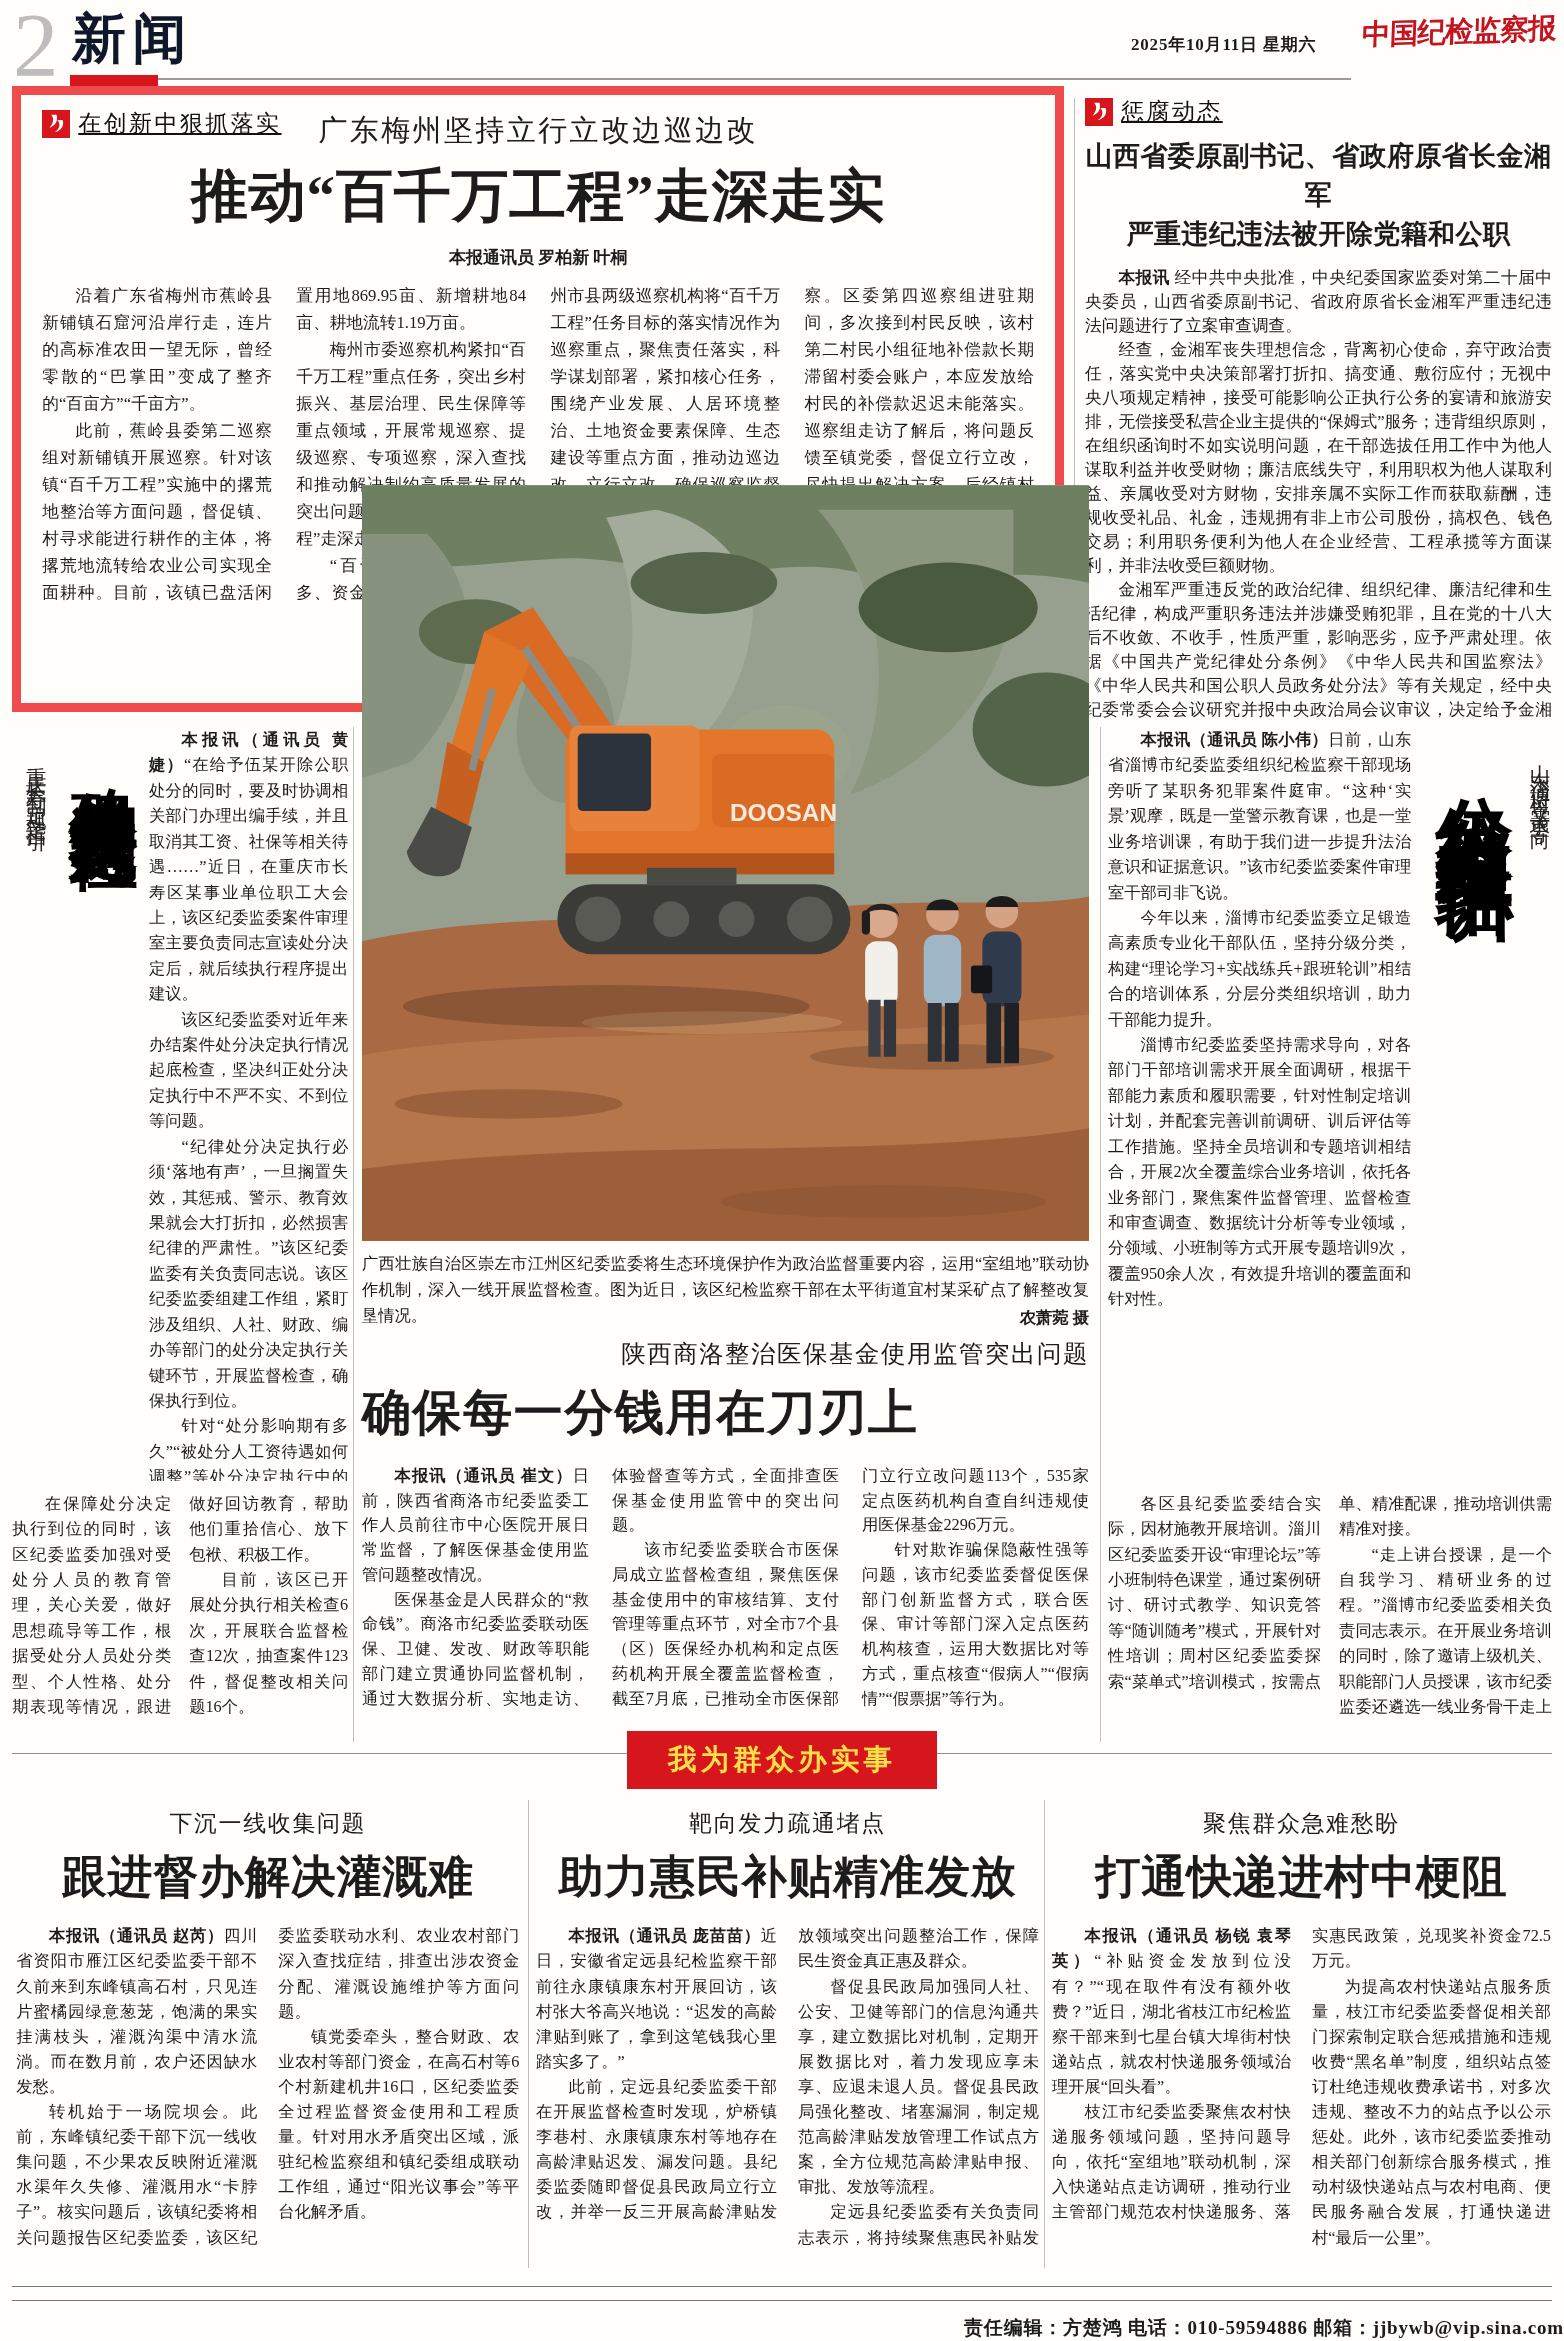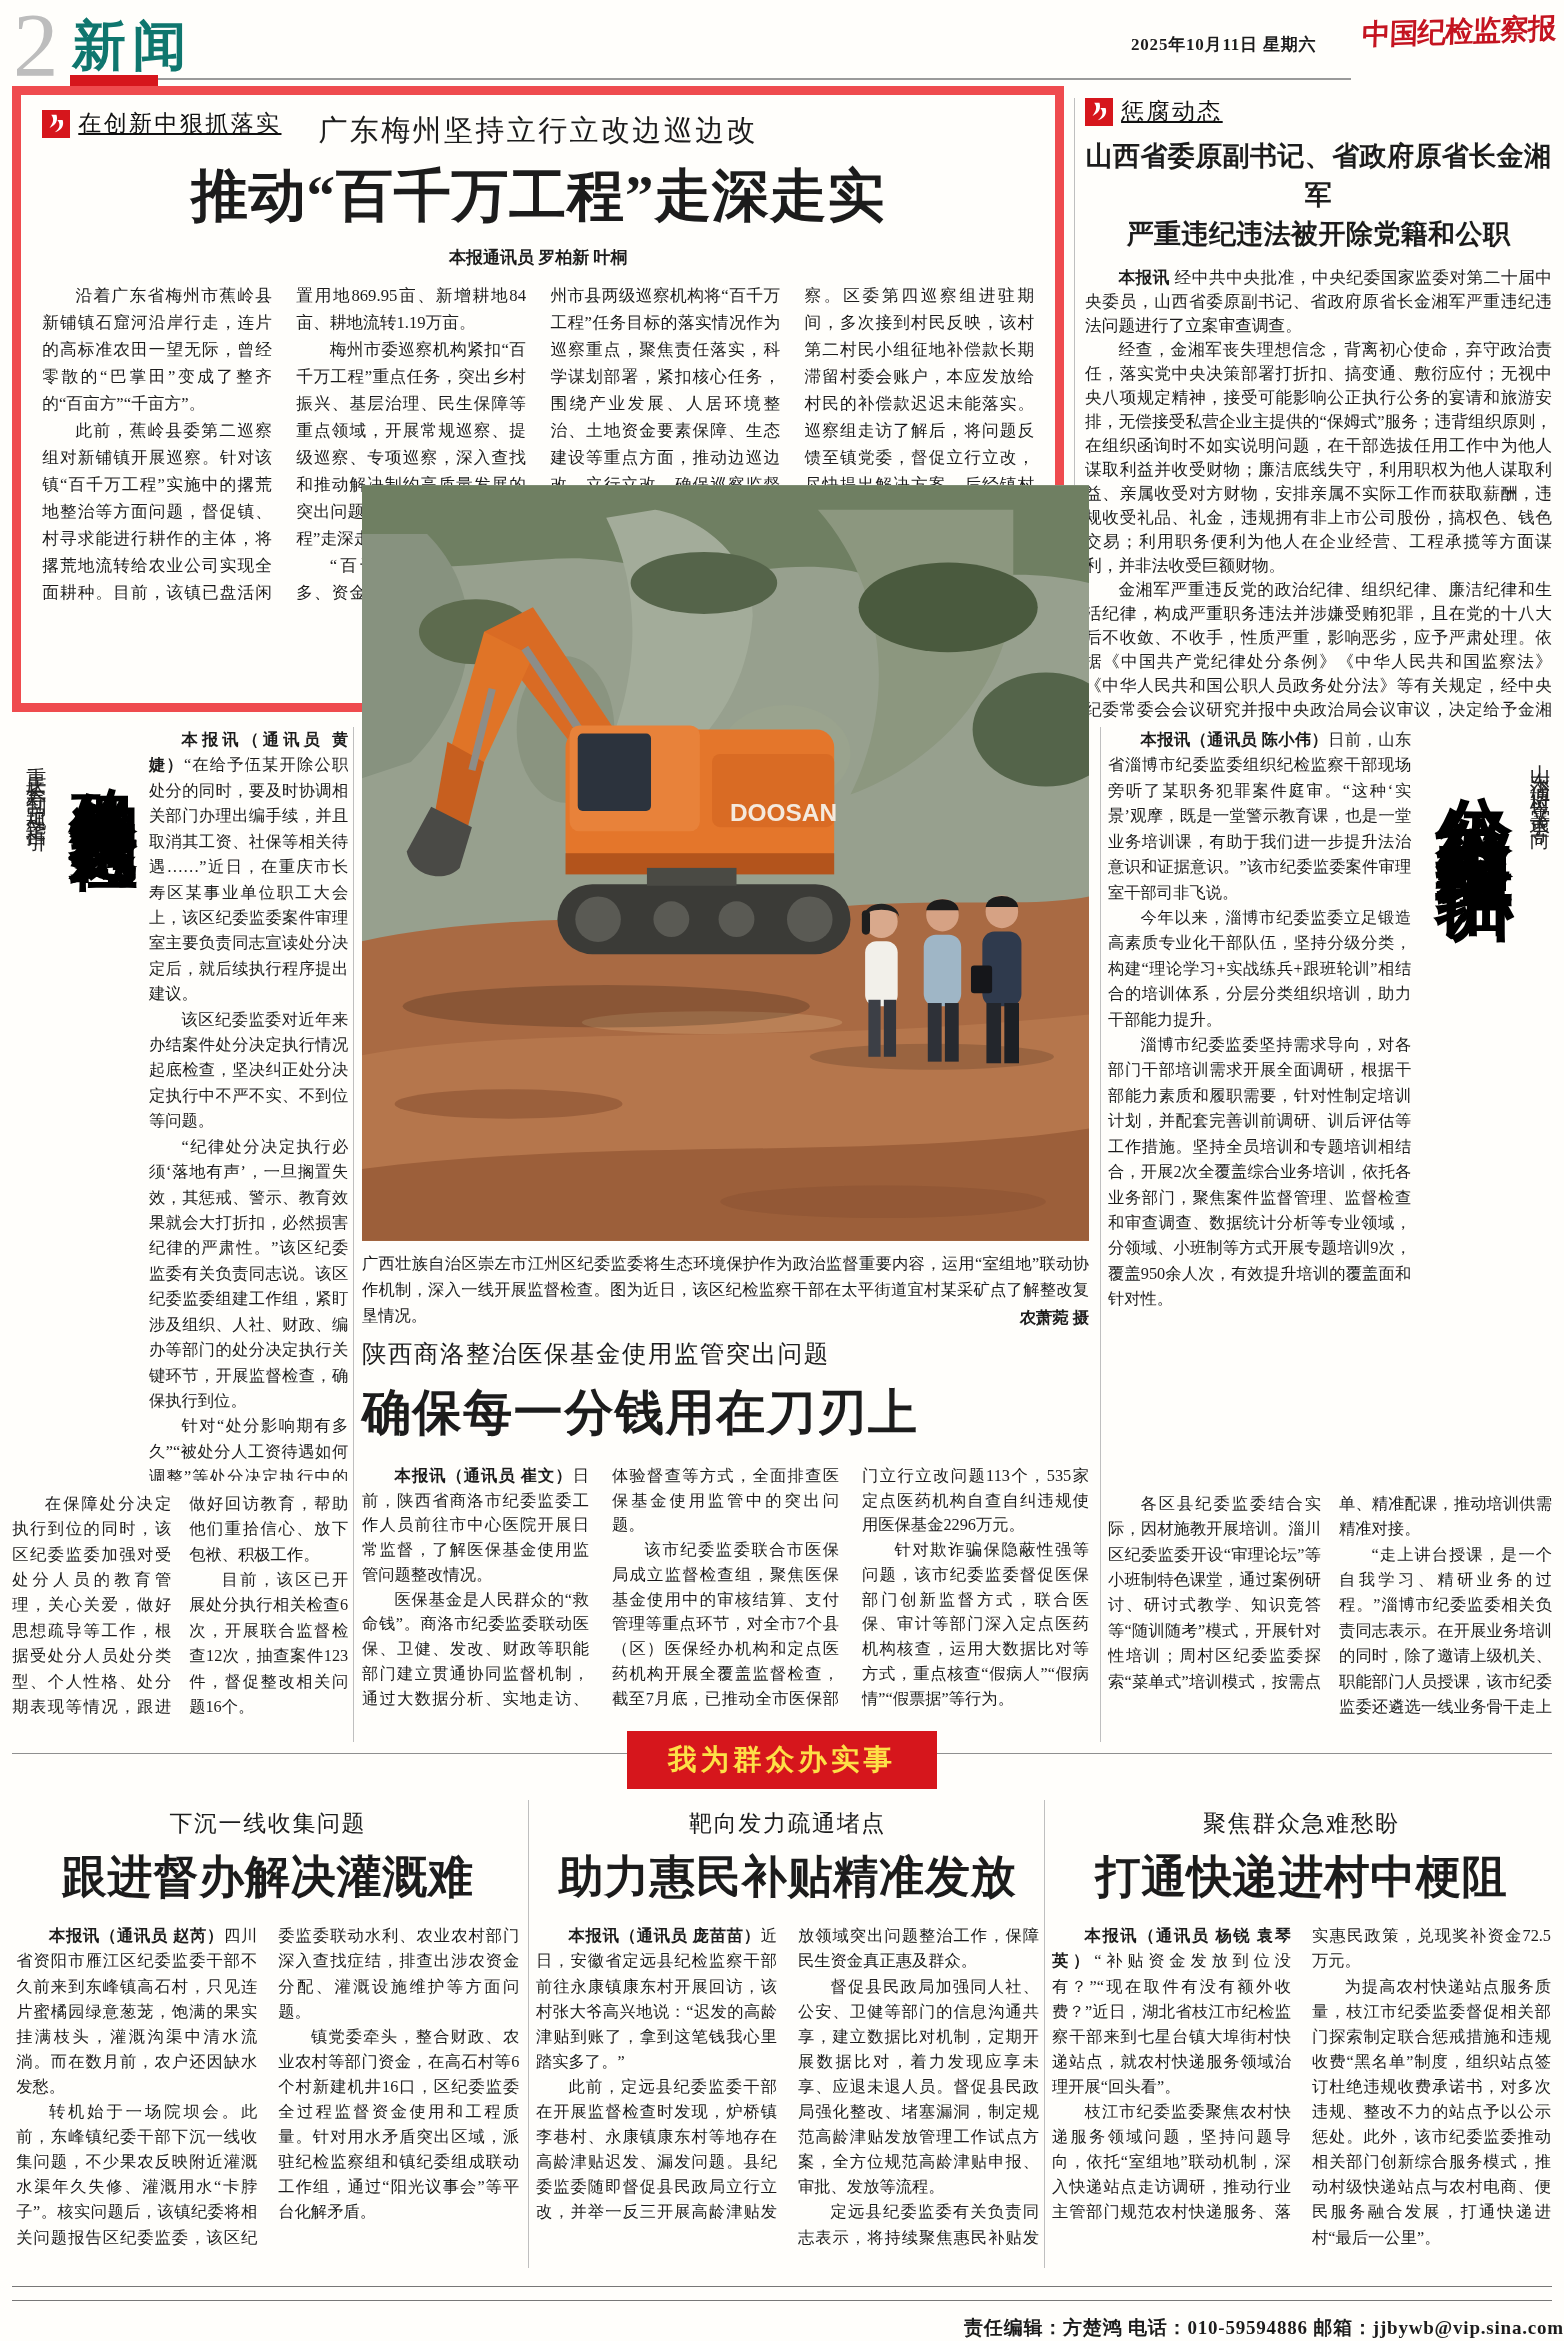--- a/index.html
+++ b/index.html
@@ -1,21 +1,21 @@
 <!DOCTYPE html>
 <html style="font-size:13px"><head>
 <meta charset="utf-8">
 <style>
   html,body{margin:0;padding:0;background:#e8e8e4;}
   #page{position:relative;width:1564px;height:2342px;background:#fffefb;margin:0 auto;
         font-family:"Liberation Serif","DejaVu Serif",serif;color:#1c1c1c;overflow:hidden;}
   .abs{position:absolute;}
   
   #page-num{left:13px;top:0px;font-size:91px;color:#bdbdbd;font-weight:400;line-height:1;}
-  #section-name{left:72px;top:10px;font-size:54px;font-weight:900;letter-spacing:6.5px;color:#0f766e;}
+  #section-name{left:72px;top:3px;font-size:54px;font-weight:900;letter-spacing:6.5px;color:#0f172a;}
   #header-rule{left:70px;top:78px;width:1281px;height:1.6px;background:#9a9a9a;}
   #header-redblock{left:70px;top:75px;width:88px;height:10.6px;background:#d6161c;}
   #page-date{left:1131px;top:33px;font-size:17px;font-weight:700;letter-spacing:0.8px;}
   #masthead{left:1362px;top:13px;width:192px;font-size:28.5px;font-weight:900;color:#c41420;
             transform:rotate(-2deg) skewX(-4deg);letter-spacing:-0.8px;white-space:nowrap;}
   
   .kicker-row{display:flex;align-items:center;gap:8.1px;}
   .logo-sq{width:28px;height:28px;background:#d6161c;flex:0 0 auto;display:flex;align-items:center;justify-content:center;}
   .kicker-text{font-size:23px;letter-spacing:2.4px;color:#111;text-decoration:underline;}
   .body-text p{margin:0;text-indent:2em;text-align:justify;}
@@ -51,21 +51,21 @@
   #zb-kicker{width:37px;padding-top:21px;}
   #zb-box .vt-col{padding-left:0;padding-right:9.8px;}
   #zb-box .vt-tail{height:240px;}
   
   #photo{left:362px;top:485px;width:660px;height:756px;background:#8d987f;}
   #photo svg{display:block;}
   #caption{left:362px;top:1251px;width:727px;font-size:16.3px;line-height:1.6;text-align:justify;}
   #caption .credit{position:absolute;right:0;bottom:-1.6px;font-weight:700;background:#fffefb;padding-left:11.4px;}
   
   #sl-box{left:362px;top:1338px;width:727px;height:403px;}
-  #sl-kicker{text-align:left;font-size:24.4px;letter-spacing:1.6px;}
+  #sl-kicker{text-align:right;font-size:24.4px;letter-spacing:1.6px;}
   #sl-headline{text-align:left;font-size:49px;font-weight:900;letter-spacing:1.6px;margin-top:9.8px;}
   #sl-body{margin-top:18px;height:269px;overflow:hidden;column-count:3;column-gap:23px;font-size:16.3px;line-height:1.52;}
   
   #bottom-rule{left:12.2px;top:1753px;width:1540px;}
   #banner{left:627px;top:1731px;width:310px;height:58px;background:#d6161c;color:#fde047;
           display:flex;align-items:center;justify-content:center;font-size:28.5px;font-weight:900;letter-spacing:4.1px;}
   .bot-art{top:1797px;height:476px;margin-top:11px;}
   .bot-kicker{text-align:center;font-size:23px;letter-spacing:1.6px;}
   .bot-headline{text-align:center;font-size:45px;font-weight:900;letter-spacing:0.8px;margin-top:8.1px;}
   .bot-body{margin-top:16.3px;height:350px;overflow:hidden;column-count:2;column-gap:21px;font-size:16.3px;line-height:1.54;}

